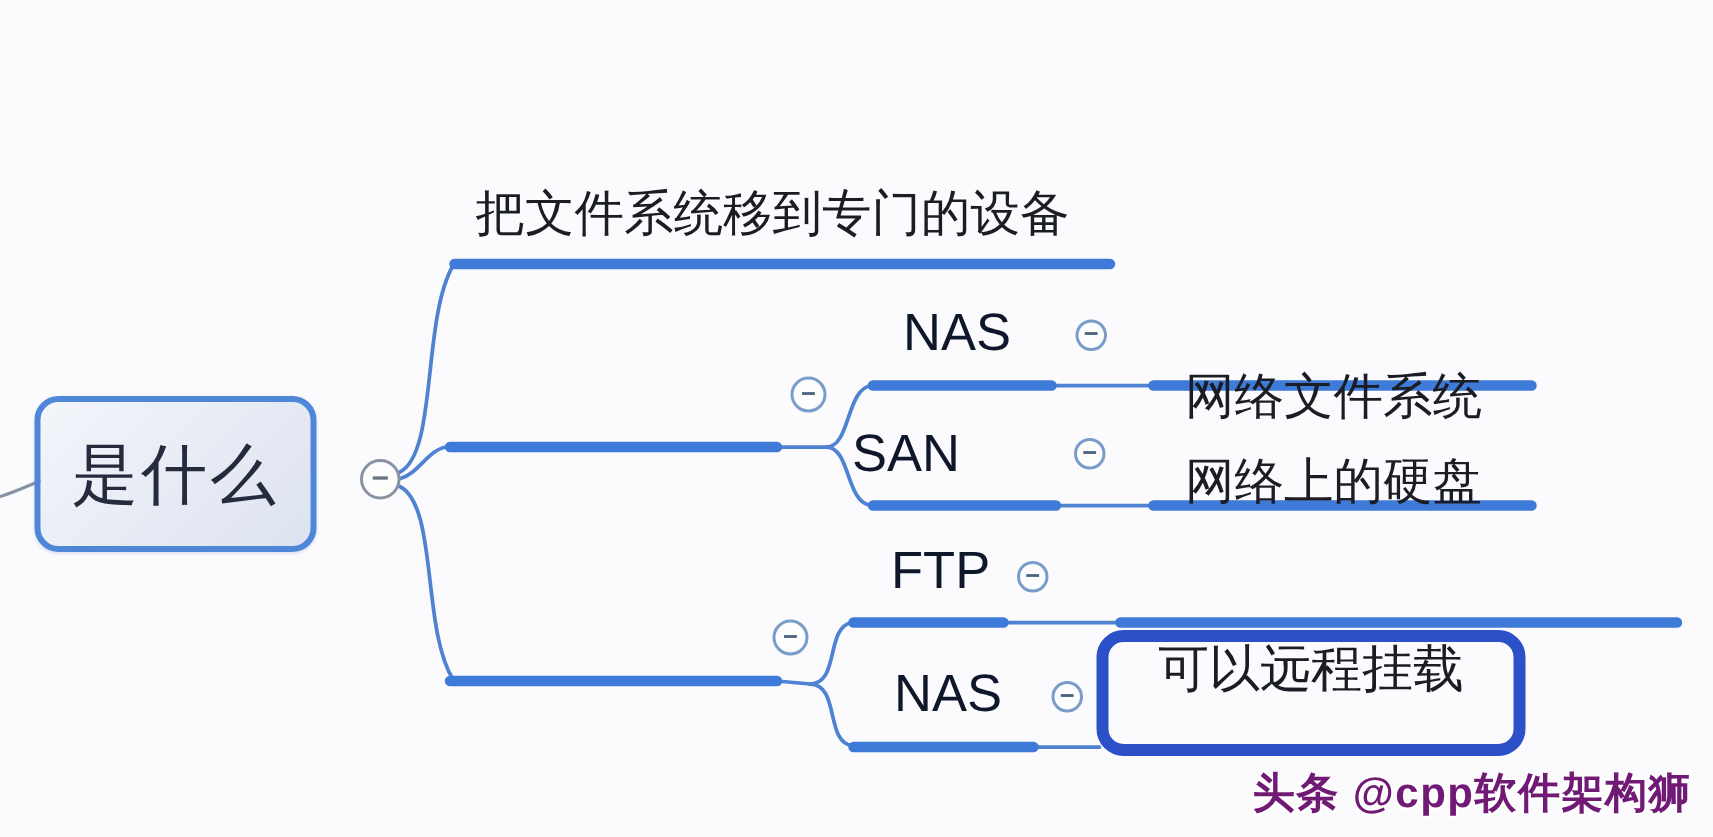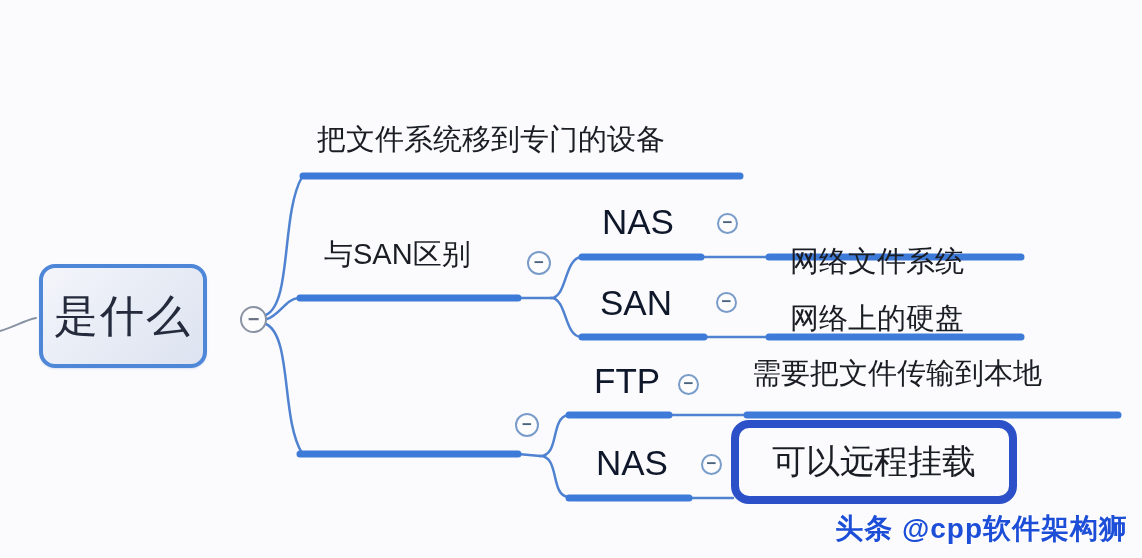--- a/index.html
+++ b/index.html
@@ -7,55 +7,55 @@
     position:relative;
     width:1142px;height:558px;
     background:#fbfbfd;
     font-family:"Liberation Sans","DejaVu Sans",sans-serif;
     overflow:hidden;
   }
   .lines{position:absolute;left:0;top:0;width:1142px;height:558px;}
 
   
   .root-box{
-    position:absolute;left:39px;top:264px;width:168px;height:104px;
+    position:absolute;left:23px;top:264px;width:188px;height:104px;
     box-sizing:border-box;
     border:4px solid #4e86d8;border-radius:16px;
     background:linear-gradient(135deg,#f3f5fa 0%,#e3e8f3 70%,#dde3f0 100%);
     display:flex;align-items:center;justify-content:center;
     box-shadow:0 1px 2px rgba(60,90,160,.15);
   }
   .root-label{
     font-size:44px;color:#252b3d;letter-spacing:2px;white-space:nowrap;
   }
 
   
   .topic{
     position:absolute;white-space:nowrap;color:#1b1d24;
-    font-size:29px;line-height:1.1;cursor:default;
+    font-size:33px;line-height:1.1;cursor:default;
   }
   .latin{font-size:35px;color:#0f172a;}
 
   .t-b1{left:317px;top:124px;}
   .t-b2{left:324px;top:239px;}
   .t-b3{left:324px;top:401px;}
   .t-nas1{left:602px;top:203px;}
   .t-nas1d{left:790px;top:206px;margin-top:40px;}
-  .t-san{left:600px;top:284px;}
+  .t-san{left:568px;top:284px;}
   .t-sand{left:790px;top:303px;}
   .t-ftp{left:594px;top:362px;}
   .t-ftpd{left:752px;top:358px;}
   .t-nas2{left:596px;top:444px;}
 
   
   .highlight-box{
     position:absolute;left:731px;top:420px;width:286px;height:84px;
     box-sizing:border-box;
     border:8px solid #2b50c8;border-radius:18px;
-    display:flex;align-items:center;justify-content:center;
+    display:flex;justify-content:center;
     background:transparent;
   }
   .highlight-box .topic{position:static;font-size:34px;}
 
   
   .collapse{
     position:absolute;box-sizing:border-box;padding:0;
     background:#fdfdfe;border:2px solid #7a9cc9;border-radius:50%;
     display:flex;align-items:center;justify-content:center;
     cursor:pointer;
@@ -71,21 +71,21 @@
   .c-nas1{left:717px;top:213px;width:21px;height:21px;}
   .c-san{left:716px;top:292px;width:21px;height:21px;}
   .c-ftp{left:678px;top:374px;width:21px;height:21px;}
   .c-nas2{left:701px;top:454px;width:21px;height:21px;}
   .collapse .minus{pointer-events:none;}
 
   
   .watermark{
     position:absolute;right:14px;bottom:10px;
     font-size:28px;font-weight:bold;letter-spacing:1px;
-    color:#1d4ed8;
+    color:#701a75;
     text-shadow:-1px -1px 0 #fff,1px -1px 0 #fff,-1px 1px 0 #fff,1px 1px 0 #fff;
   }
 </style>
 </head>
 <body>
 
 <div class="canvas">
 
   <svg class="lines" viewBox="0 0 1142 558" xmlns="http://www.w3.org/2000/svg">
 
@@ -130,29 +130,27 @@
       <path d="M747,415 L1118,415"></path>
       <path d="M569,498 L689,498"></path>
     </g>
   </svg>
 
   <div class="root-box">
     <span class="root-label">是什么</span>
   </div>
 
   <div class="topic t-b1">把文件系统移到专门的设备</div>
-  <div class="topic t-b2">与SAN区别</div>
 
   <div class="topic latin t-nas1">NAS</div>
   <div class="topic t-nas1d">网络文件系统</div>
   <div class="topic latin t-san">SAN</div>
   <div class="topic t-sand">网络上的硬盘</div>
 
   <div class="topic latin t-ftp">FTP</div>
-  <div class="topic t-ftpd">需要把文件传输到本地</div>
   <div class="topic latin t-nas2">NAS</div>
 
   <div class="highlight-box">
     <span class="topic">可以远程挂载</span>
   </div>
 
   <button class="collapse c-root">
     <span class="minus">−</span>
   </button>
   <button class="collapse c-b2">

